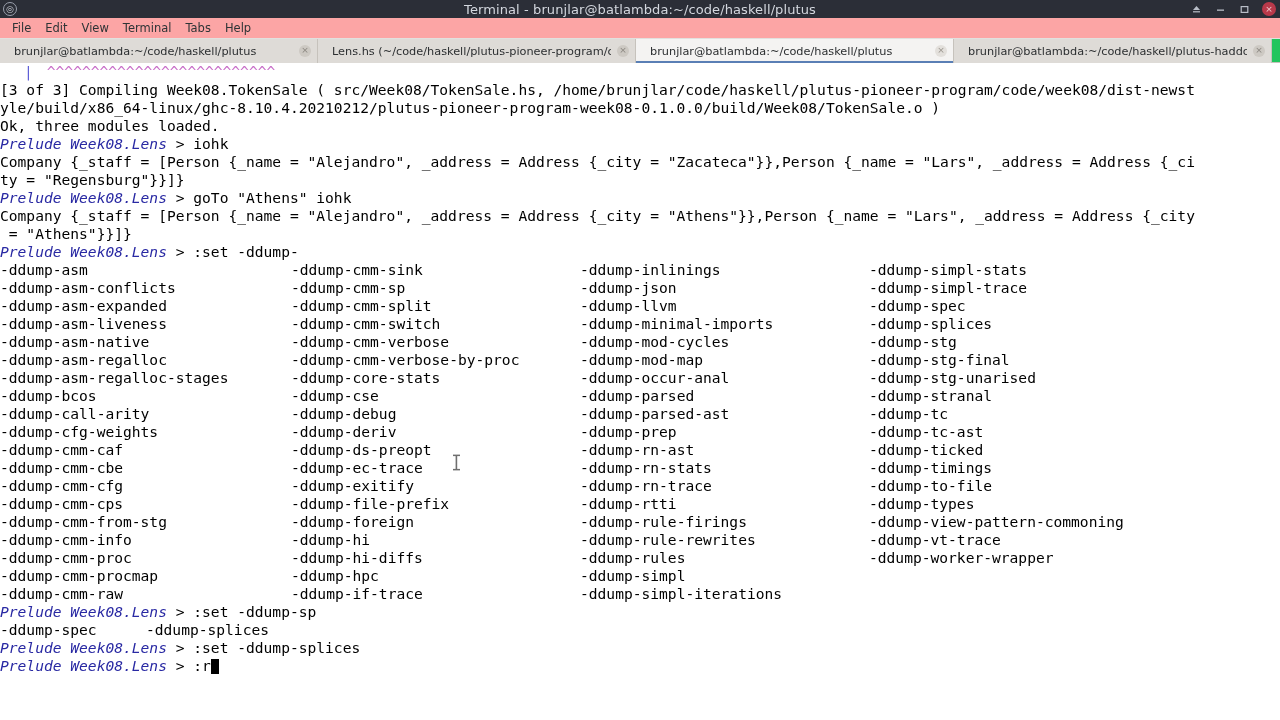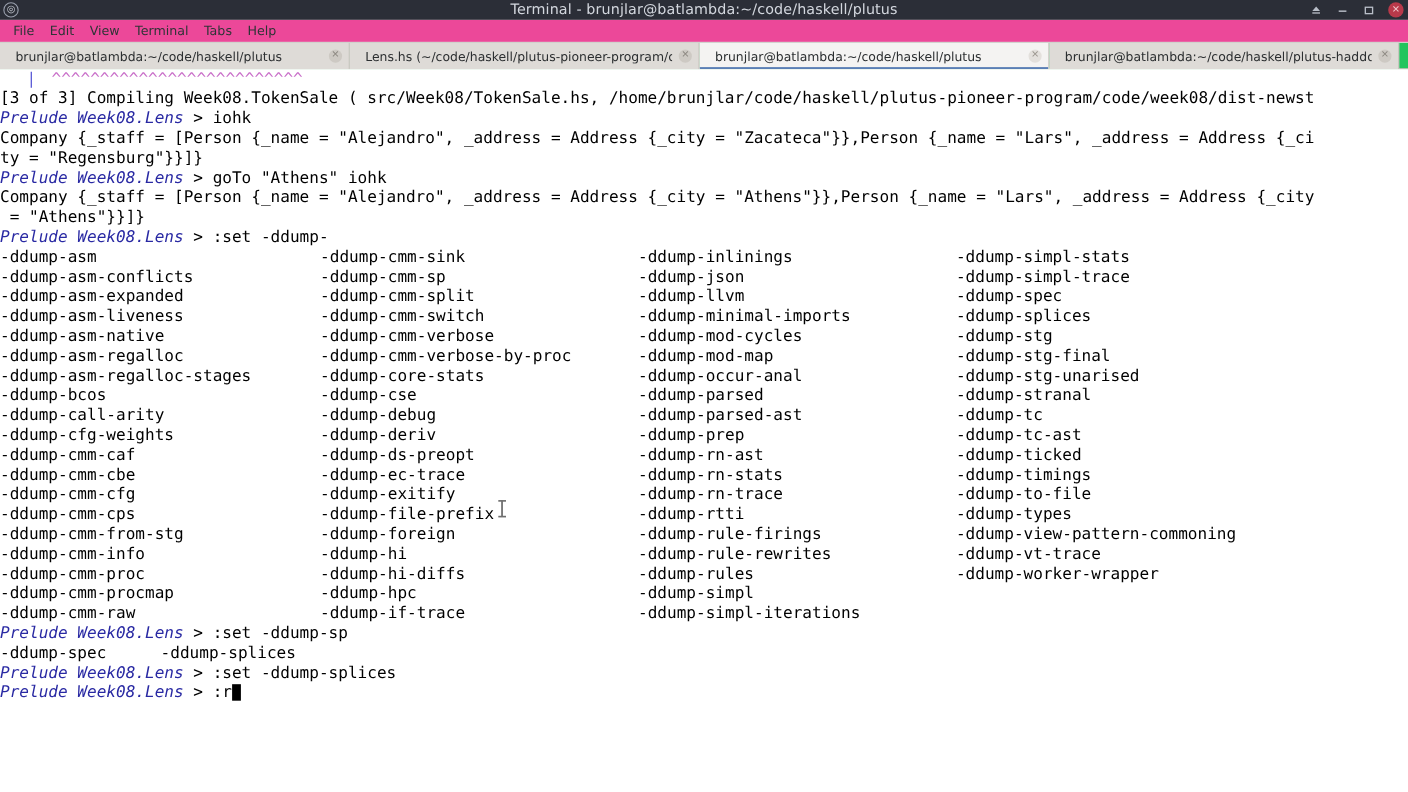--- a/index.html
+++ b/index.html
@@ -40,21 +40,21 @@
   .wc svg { display: block; }
   #wc-close {
     width: 14px; height: 14px; border-radius: 50%;
     background: #b8394a; display: flex; align-items: center; justify-content: center;
   }
   #wc-close .x { color: #f2c9cf; font-size: 9px; line-height: 9px; font-family: "DejaVu Sans", sans-serif; }
 
   
   #menubar {
     height: 21px; width: 100%;
-    background: #ec4899;
+    background: #fca5a5;
     border-bottom: 1px solid #e2e0de;
     display: flex; align-items: center;
     padding-left: 5px;
     font-family: "DejaVu Sans", sans-serif;
   }
   .menu-item {
     font-size: 11.5px; color: #2e3436;
     padding: 2px 7px; border-radius: 2px; cursor: default;
   }
 
@@ -193,20 +193,22 @@
       <span class="tab-close">×</span>
     </div>
   </div>
 
   <div id="terminal">
 
     <div class="trow"><span style="display:inline-block;width:24px"></span><span class="bar">|</span><span style="display:inline-block;width:14px"></span><span class="caret-run">^^^^^^^^^^^^^^^^^^^^^^^^^^</span></div>
 
     <div id="body-lines">
         <div class="trow">[3 of 3] Compiling Week08.TokenSale ( src/Week08/TokenSale.hs, /home/brunjlar/code/haskell/plutus-pioneer-program/code/week08/dist-newst</div>
+        <div class="trow">yle/build/x86_64-linux/ghc-8.10.4.20210212/plutus-pioneer-program-week08-0.1.0.0/build/Week08/TokenSale.o )</div>
+        <div class="trow">Ok, three modules loaded.</div>
         <div class="trow"><span class="prompt">Prelude Week08.Lens</span><span> &gt; iohk</span></div>
         <div class="trow">Company {_staff = [Person {_name = "Alejandro", _address = Address {_city = "Zacateca"}},Person {_name = "Lars", _address = Address {_ci</div>
         <div class="trow">ty = "Regensburg"}}]}</div>
         <div class="trow"><span class="prompt">Prelude Week08.Lens</span><span> &gt; goTo "Athens" iohk</span></div>
         <div class="trow">Company {_staff = [Person {_name = "Alejandro", _address = Address {_city = "Athens"}},Person {_name = "Lars", _address = Address {_city</div>
         <div class="trow"> = "Athens"}}]}</div>
         <div class="trow"><span class="prompt">Prelude Week08.Lens</span><span> &gt; :set -ddump-</span></div>
       </div>
     <div id="flag-lines">
         <div class="trow flagrow"><span class="c0">-ddump-asm</span><span class="c1">-ddump-cmm-sink</span><span class="c2">-ddump-inlinings</span><span class="c3">-ddump-simpl-stats</span></div>

